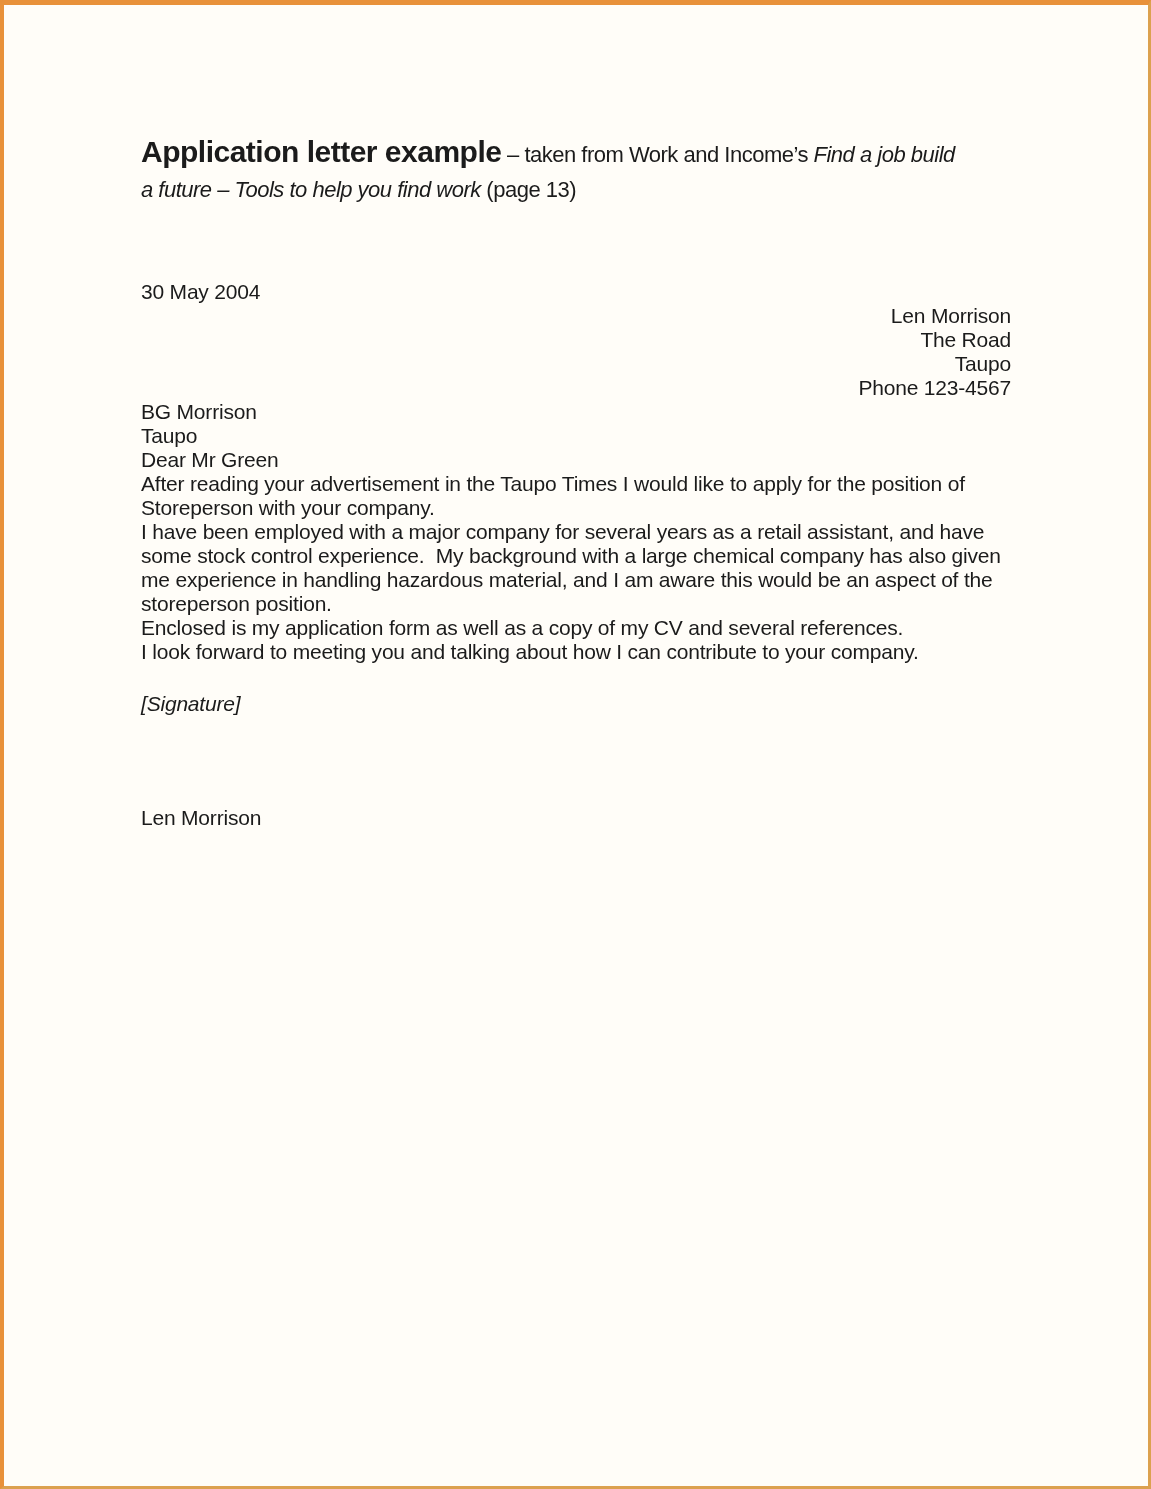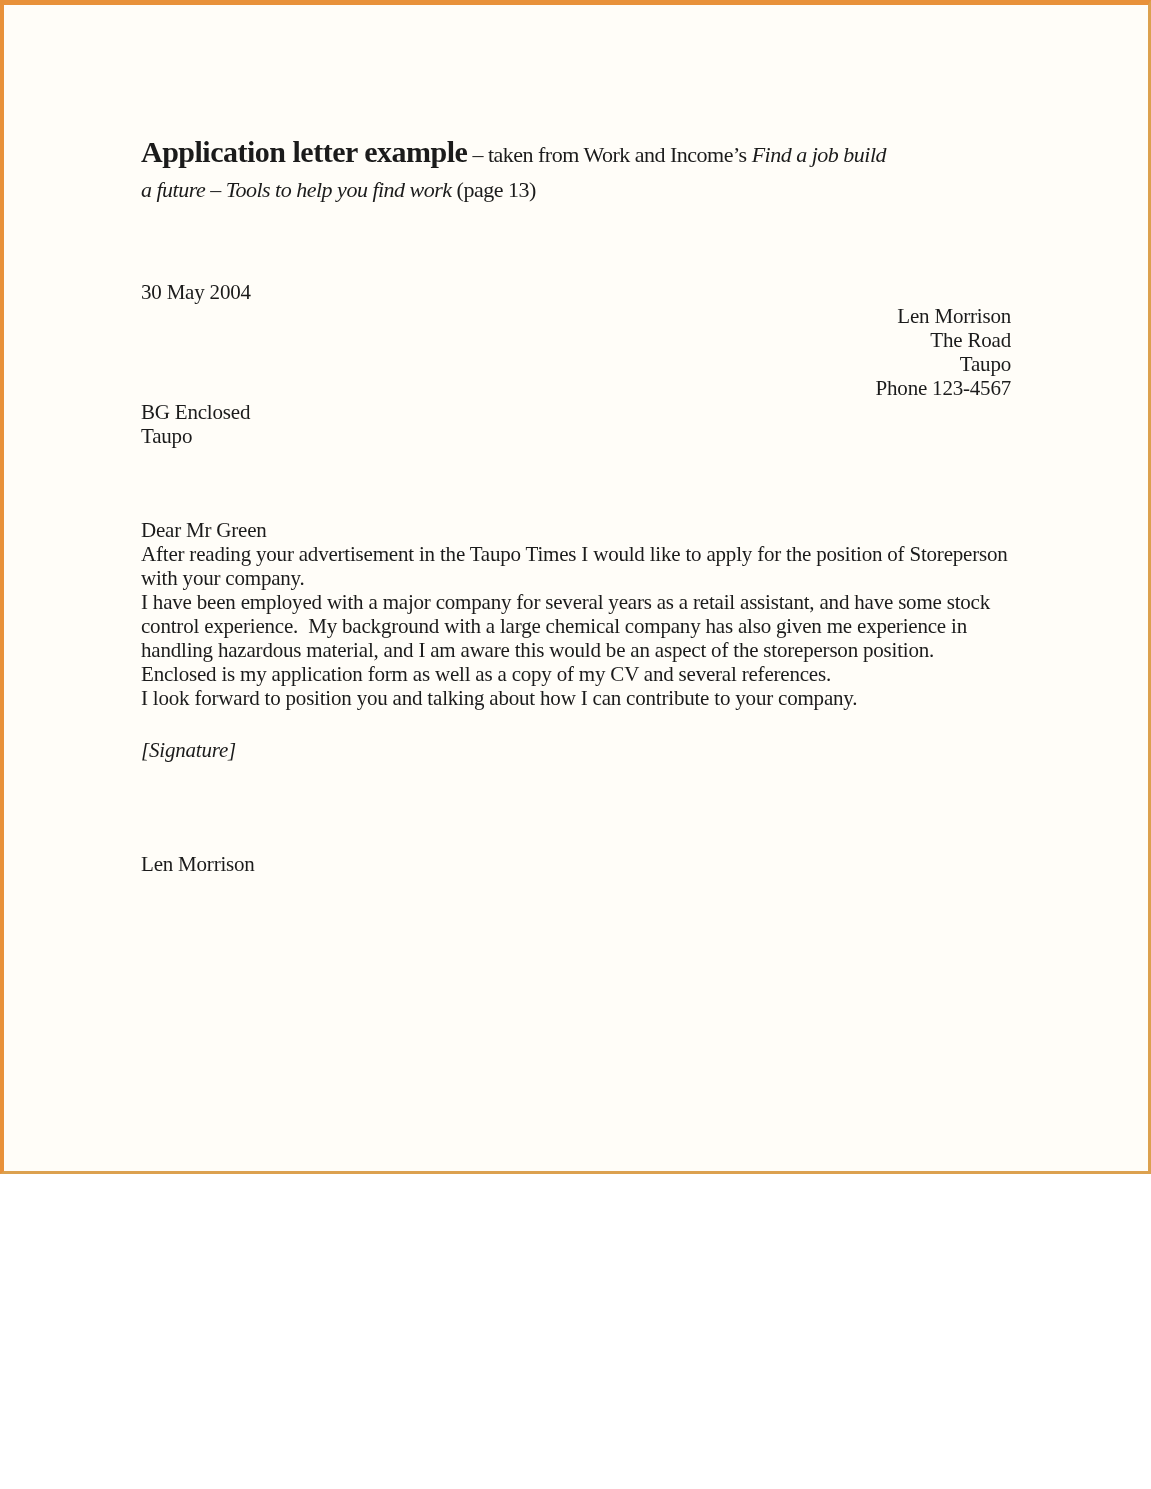--- a/index.html
+++ b/index.html
@@ -5,40 +5,40 @@
   :root{
     --accent:#e8913a;
     --accent-soft:#dca14f;
     --paper:#fffdf8;
     --ink:#1b1b1b;
   }
   html,body{margin:0;padding:0;background:#fff;}
   .page{
     position:relative;
     width:1151px;
-    height:1174px;
+    height:1489px;
     box-sizing:border-box;
     background:var(--paper);
     color:var(--ink);
     border-top:5px solid var(--accent);
     border-left:4px solid var(--accent);
     border-right:3px solid var(--accent-soft);
     border-bottom:3px solid var(--accent-soft);
-    font-family:Liberation Serif, serif;
+    font-family:Liberation Sans, sans-serif;
     overflow:hidden;
   }
   .content{padding:0 137px;}
   .title-block{margin-top:130px;line-height:33px;letter-spacing:-0.3px;}
   .t-bold{font-size:30px;font-weight:bold;letter-spacing:-0.5px;}
   .t-reg{font-size:22px;letter-spacing:-0.5px;}
   .t-it{font-size:22px;font-style:italic;letter-spacing:-0.5px;}
   .body-text{font-size:21px;line-height:24px;letter-spacing:-0.2px;}
   .date-line{margin-top:72px;}
   .sender-block{text-align:right;}
-  .salutation{margin-top:70px;}
+  .salutation{}
   .para{white-space:pre-wrap;}
   .para-1{}
   .para-2,.para-3,.para-4{}
   .closing{margin-top:50px;}
   .signature-placeholder{margin-top:28px;font-style:italic;}
   .signoff-name{margin-top:90px;}
 </style>
 </head>
 <body>
 
@@ -57,30 +57,30 @@
     <div class="body-text date-line">30 May 2004</div>
 
     <div class="body-text sender-block">
       <div>Len Morrison</div>
       <div>The Road</div>
       <div>Taupo</div>
       <div>Phone 123-4567</div>
     </div>
 
     <div class="body-text recipient-block">
-      <div>BG Enclosed</div>
+      <div>BG Morrison</div>
       <div>Taupo</div>
     </div>
 
     <div class="body-text salutation">Dear Mr Green</div>
 
     <div class="body-text para para-1">After reading your advertisement in the Taupo Times I would like to apply for the position of Storeperson with your company.</div>
     <div class="body-text para para-2">I have been employed with a major company for several years as a retail assistant, and have some stock control experience.  My background with a large chemical company has also given me experience in handling hazardous material, and I am aware this would be an aspect of the storeperson position.</div>
     <div class="body-text para para-3">Enclosed is my application form as well as a copy of my CV and several references.</div>
-    <div class="body-text para para-4">I look forward to position you and talking about how I can contribute to your company.</div>
+    <div class="body-text para para-4">I look forward to meeting you and talking about how I can contribute to your company.</div>
 
 
     <div class="body-text signature-placeholder">[Signature]</div>
 
     <div class="body-text signoff-name">Len Morrison</div>
 
   </div>
 </div>
 
 </body></html>

